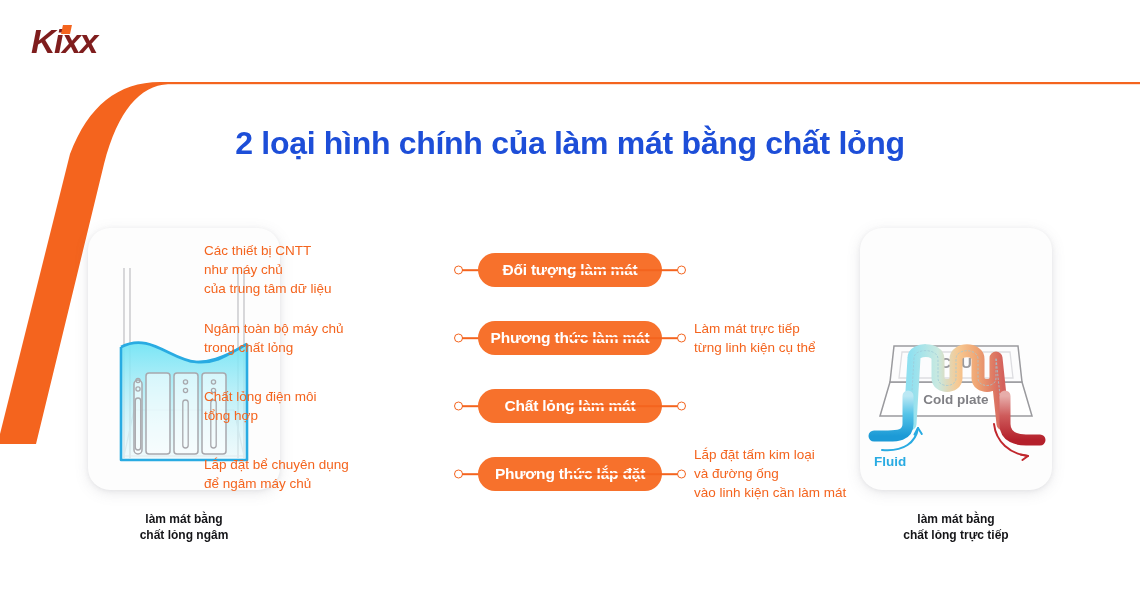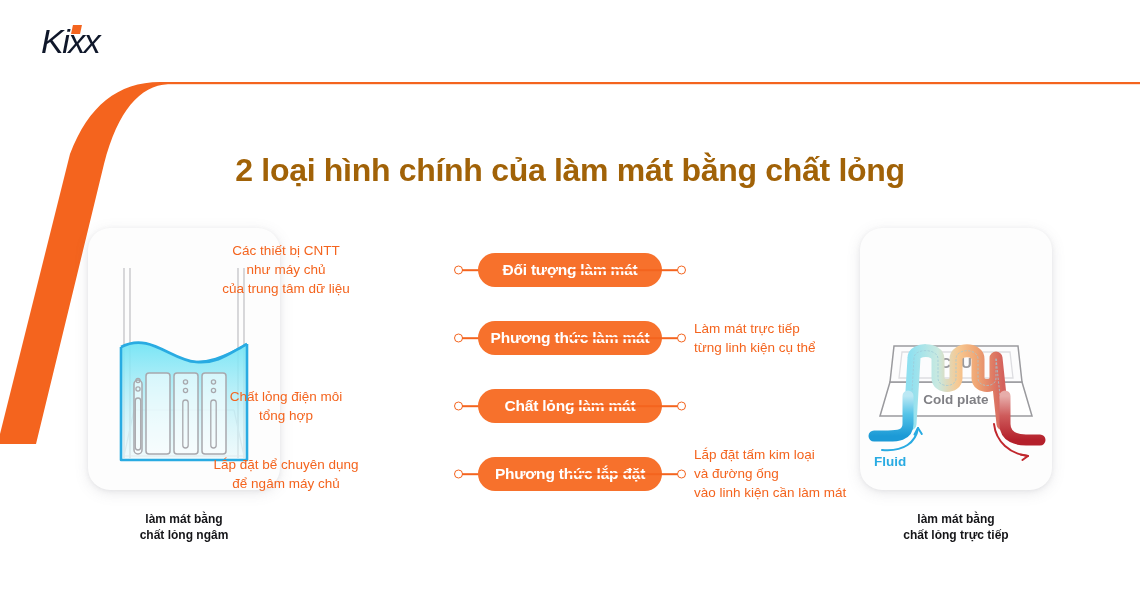--- a/index.html
+++ b/index.html
@@ -6,39 +6,38 @@
   html, body {
     width: 1140px; height: 601px;
     background: #ffffff;
     font-family: "Liberation Sans", sans-serif;
     overflow: hidden;
   }
   #stage { position: relative; width: 1140px; height: 601px; background: #fff; }
 
   
   .logo {
-    position: absolute; left: 41px; top: 22px;
+    position: absolute; left: 31px; top: 22px;
     font-family: "Liberation Sans", sans-serif;
-    font-size: 34px; font-weight: 400; font-style: italic;
-    letter-spacing: -1.5px; color: #0f172a;
+    font-size: 34px; font-weight: 700; font-style: italic;
+    letter-spacing: -1.5px; color: #7f1d1d;
   }
   .logo .dot {
     position: absolute; left: 31px; top: 3px;
     width: 9px; height: 9px; background: #F4641E;
     transform: skewX(-12deg);
   }
   .swoosh { position: absolute; left: 0; top: 72px; width: 1140px; height: 372px; }
 
   
   .title {
     position: absolute; left: 120px; top: 125px; width: 900px;
     text-align: center;
-    font-size: 32px; font-weight: 700; color: #a16207;
+    font-size: 32px; font-weight: 700; color: #1d4ed8;
     letter-spacing: -0.3px;
-    margin-top: 27px;
   }
 
   
   .card {
     position: absolute; top: 228px; width: 192px; height: 262px;
     background: #fdfdfd; border-radius: 22px;
     box-shadow: 0 3px 14px rgba(120,120,130,0.16),
                 0 1px 4px rgba(120,120,130,0.10);
   }
   #card-left  { left: 88px; }
@@ -52,22 +51,22 @@
   }
   #caption-left  { left: 44px; }
   #caption-right { left: 816px; }
 
   
   .rows { position: absolute; left: 0; top: 236px; width: 1140px; }
   .row  { position: relative; height: 68px; }
   .row + .row { margin-top: 0px; }
 
   .row-left {
-    position: absolute; right: 724px; width: 260px;
-    text-align: center; font-size: 13.5px; line-height: 1.42;
+    position: absolute; right: 676px; width: 260px;
+    text-align: left; font-size: 13.5px; line-height: 1.42;
     color: #F4641E;
   }
   .row-right {
     position: absolute; left: 694px; width: 230px;
     text-align: left; font-size: 13.5px; line-height: 1.42;
     color: #F4641E;
   }
   .row-left, .row-right {
     top: 50%; transform: translateY(-50%);
   }
@@ -226,20 +225,21 @@
         <span class="conn-line"></span>
       </div>
       <div class="pill">Đối tượng làm mát</div>
       <div class="conn conn-r">
         <span class="conn-line"></span>
         <span class="conn-dot"></span>
       </div>
     </div>
 
     <div class="row">
+      <div class="row-left">Ngâm toàn bộ máy chủ<br>trong chất lỏng</div>
       <div class="conn conn-l">
         <span class="conn-dot"></span>
         <span class="conn-line"></span>
       </div>
       <div class="pill">Phương thức làm mát</div>
       <div class="conn conn-r">
         <span class="conn-line"></span>
         <span class="conn-dot"></span>
       </div>
       <div class="row-right">Làm mát trực tiếp<br>từng linh kiện cụ thể</div>

